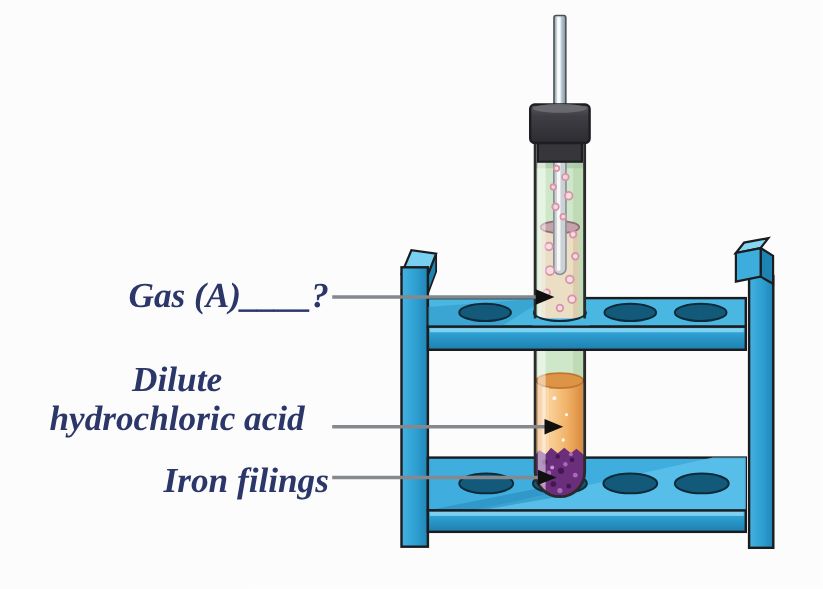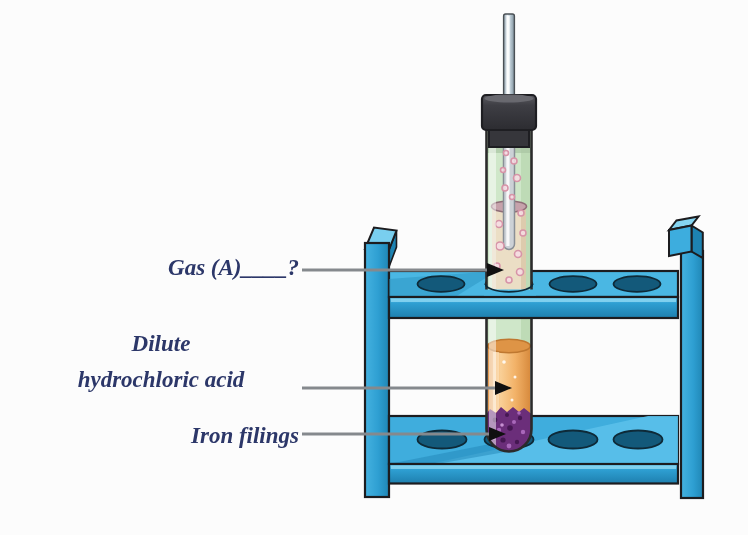--- a/index.html
+++ b/index.html
@@ -9,21 +9,21 @@
     background:#fcfcfc;
     overflow:hidden;
     font-family:"Liberation Serif", serif;
   }
   .diagram-svg{position:absolute;left:0;top:0;}
   .lbl{
     position:absolute;
     color:#2c3769;
     font-weight:700;
     font-style:italic;
-    font-size:23px;
+    font-size:32px;
     line-height:36px;
     white-space:nowrap;
   }
   .lbl-gas{left:40px;top:250px;width:259px;text-align:right;}
   .lbl-acid{left:22px;top:326px;width:278px;text-align:center;white-space:normal;}
   .lbl-iron{left:95px;top:418px;width:204px;text-align:right;}
 </style>
 </head>
 <body>
 

